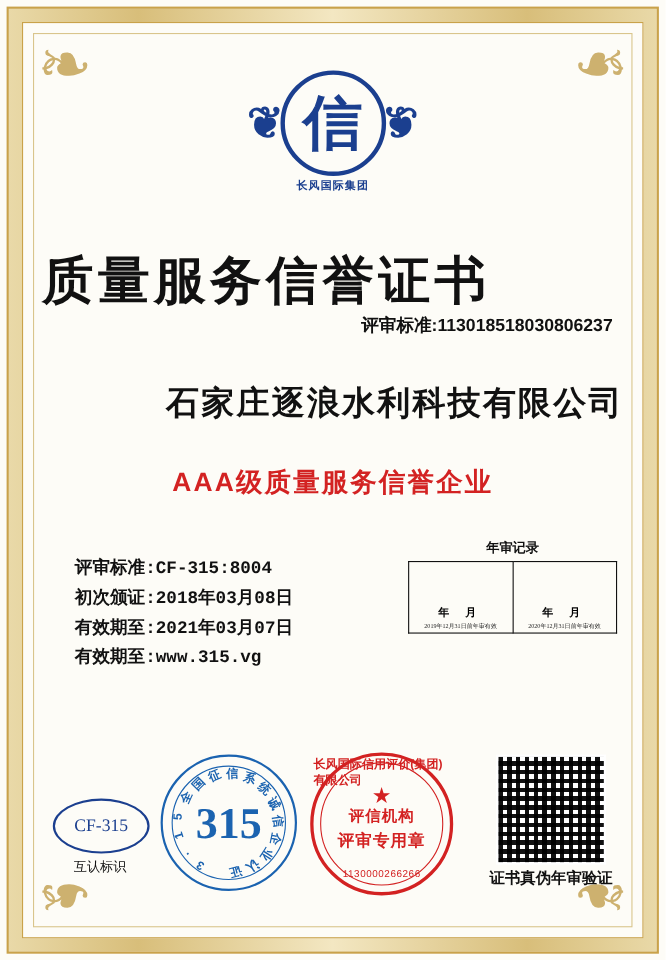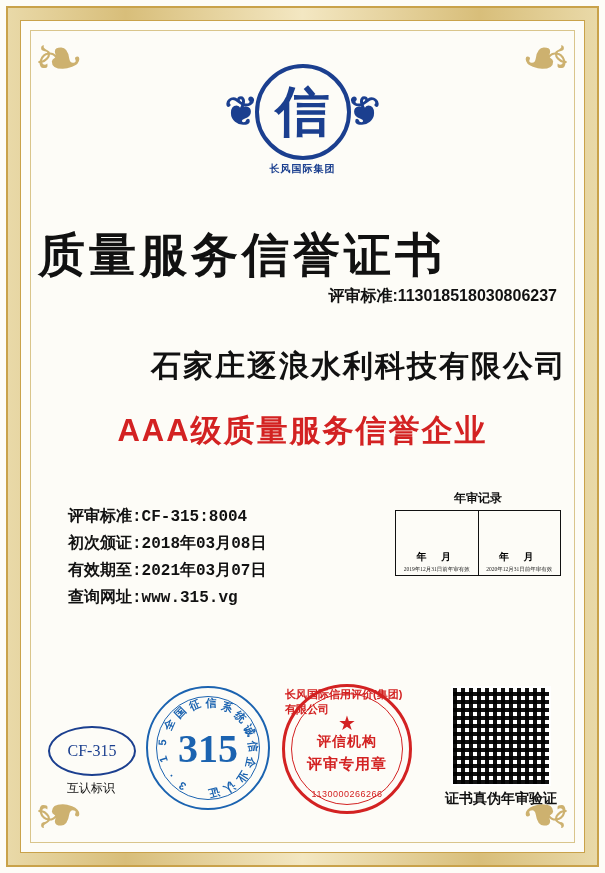--- a/index.html
+++ b/index.html
@@ -99,40 +99,40 @@
     font-family:"Liberation Sans",sans-serif;
   }
   .company{
     position:absolute;left:0;right:0;top:308px;
     text-align:right;
     font-size:30px;font-weight:bold;color:#111;
     letter-spacing:2px;
     font-family:"Liberation Sans",sans-serif;
   }
   .grade{
-    position:absolute;left:0;right:0;top:372px;
+    position:absolute;left:0;right:0;top:384px;
     text-align:center;
-    font-size:31px;font-weight:bold;color:#d32222;
+    font-size:24px;font-weight:bold;color:#d32222;
     letter-spacing:2px;
     font-family:"Liberation Sans",sans-serif;
   }
 
   
   .details{
     position:absolute;left:30px;top:466px;
     font-size:16px;color:#111;font-weight:bold;
     line-height:27px;
     font-family:Liberation Mono, monospace;
   }
   .details div{white-space:nowrap;}
 
   
   .review{
     position:absolute;right:6px;top:452px;
-    width:166px;
+    width:190px;
   }
   .review .rtitle{
     text-align:center;font-size:12px;font-weight:bold;color:#111;
     padding-bottom:3px;
     font-family:"Liberation Sans",sans-serif;
   }
   .review table{
     width:100%;border-collapse:collapse;
     border:1px solid #111;
     padding-left:22px;
@@ -254,21 +254,21 @@
 
     <div class="main-title">质量服务信誉证书</div>
     <div class="credit-code">评审标准:113018518030806237</div>
     <div class="company">石家庄逐浪水利科技有限公司</div>
     <div class="grade">AAA级质量服务信誉企业</div>
 
     <div class="details">
       <div>评审标准:CF-315:8004</div>
       <div>初次颁证:2018年03月08日</div>
       <div>有效期至:2021年03月07日</div>
-      <div>查询网址:www.315.vg</div>
+      <div>有效期至:www.315.vg</div>
     </div>
 
     <div class="review">
       <div class="rtitle">年审记录</div>
       <table>
         <tbody>
             <tr>
           <td>
             <div class="ym">年 月</div>
             <span class="note">2019年12月31日前年审有效</span>

